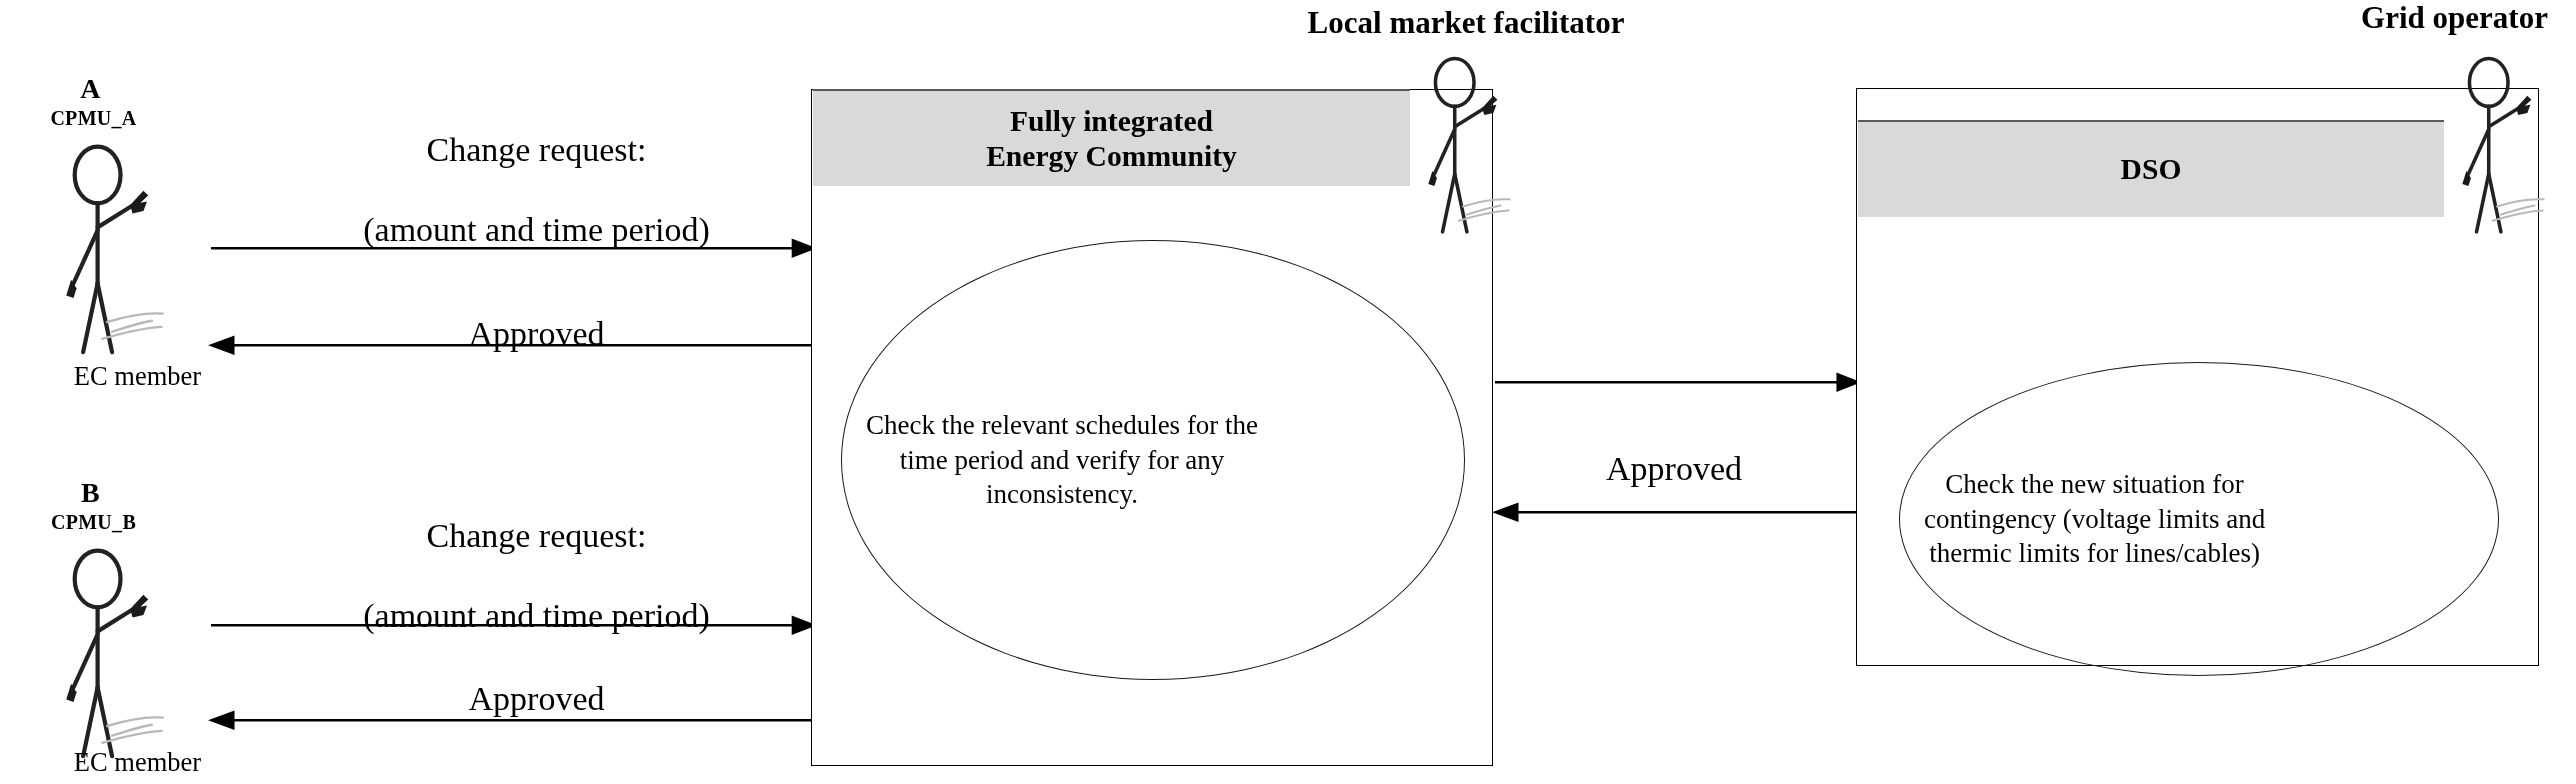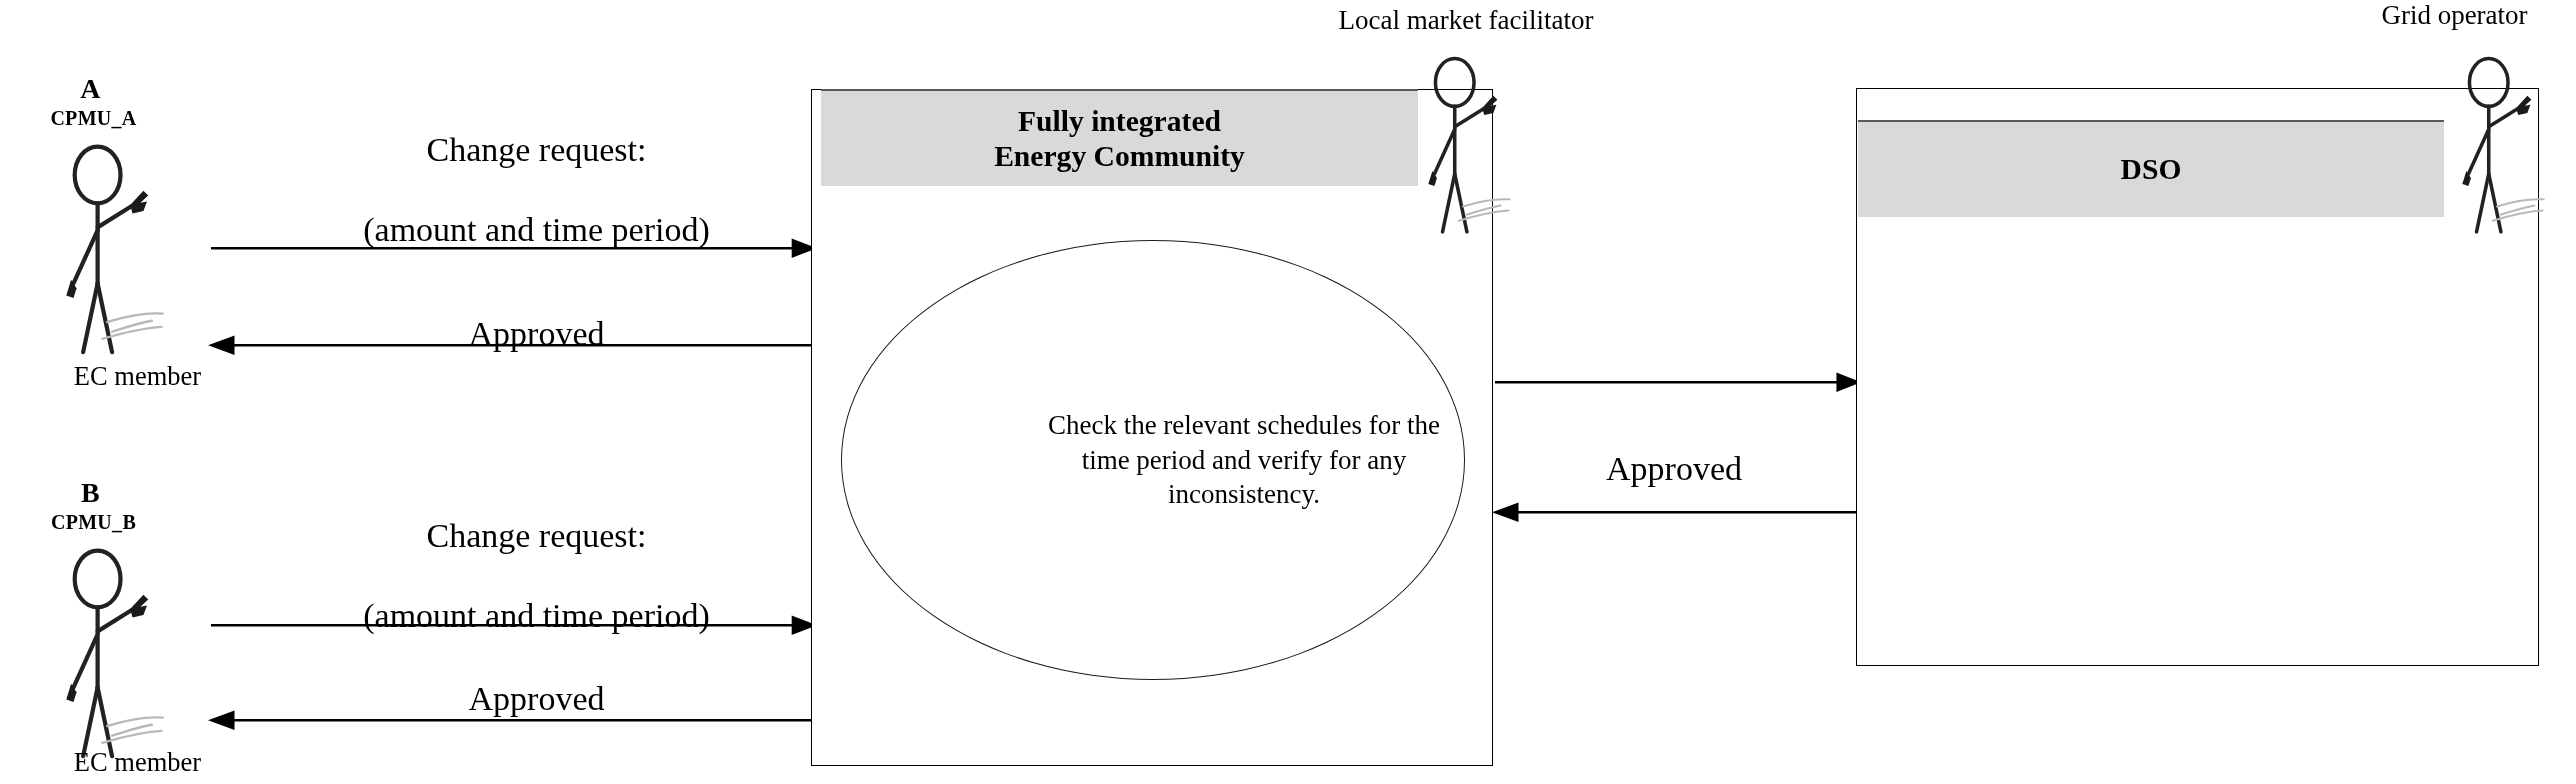--- a/index.html
+++ b/index.html
@@ -44,22 +44,22 @@
     font-size: 26.5px;
     font-weight: normal;
     padding-left: 47px;
   }
   .msg {
     font-size: 34px;
     font-weight: normal;
   }
   .msg b { font-weight: bold; }
   .caption-top {
-    font-size: 27px;
-    font-weight: normal;
+    font-size: 31px;
+    font-weight: bold;
     white-space: nowrap;
   }
 
   
   .proc-box {
     position: absolute;
     border: 1.8px solid #000000;
     background: #ffffff;
     box-sizing: border-box;
   }
@@ -81,21 +81,21 @@
     color: #000;
   }
   .ellipse {
     position: absolute;
     border: 1.8px solid #1a1a1a;
     border-radius: 50%;
     background: transparent;
     box-sizing: border-box;
     display: flex;
     align-items: center;
-    justify-content: flex-end;
+    justify-content: flex-start;
   }
   .ellipse-text {
     font-size: 27px;
     line-height: 1.28;
     text-align: center;
     white-space: pre-line;
     color: #000;
     padding: 0 24px;
   }
 
@@ -191,21 +191,21 @@
 
   <div class="lbl msg" style="left:235px; top:679px; width:603px;">Approved</div>
 
   <svg class="arrow-svg" style="left:208px; top:713px;" width="612" height="14.5" viewBox="0 0 1015 24">
     <line x1="40" y1="12" x2="1015" y2="12" stroke="#000" stroke-width="4"></line>
     <path d="M0 12 L44 -4 L44 28 Z" fill="#000"></path>
   </svg>
 
   <div class="proc-box" style="left:811px; top:89px; width:682px; height:677px;"></div>
 
-  <div class="proc-header" style="left:813px; top:89px; width:597px; height:97px;margin-left:8px;">
+  <div class="proc-header" style="left:813px; top:89px; width:597px; height:97px;">
     <div class="proc-header-text">Fully integrated
 Energy Community</div>
   </div>
 
   <div class="lbl caption-top" style="left:1273px; top:4.8px; width:386px; text-align:center;">Local market facilitator</div>
 
   <div class="figure" style="left:1414px; top:53px; width:115px; height:188px;">
     <svg width="115" height="188" viewBox="0 0 190 370" xmlns="http://www.w3.org/2000/svg">
       <g fill="none" stroke="#222" stroke-width="7" stroke-linecap="round">
         <ellipse cx="62" cy="58" rx="38" ry="47"></ellipse>
@@ -265,15 +265,20 @@
       <path d="M116 108 L138 84 L146 92 L133 104 L144 102 L138 118 L120 122 Z" fill="#1a1a1a"></path>
       <path d="M18 232 L10 258 L22 262 L27 246 Z" fill="#1a1a1a"></path>
       <g fill="none" stroke="#b8b8b8" stroke-width="4" stroke-linecap="round">
         <path d="M78 302 C110 292, 140 286, 170 288"></path>
         <path d="M70 330 C104 320, 136 312, 168 310"></path>
         <path d="M86 318 C112 310, 130 304, 152 300"></path>
       </g>
     </svg>
   </div>
 
+  <div class="ellipse" style="left:1899px; top:362px; width:600px; height:314px;">
+    <div class="ellipse-text">Check the new situation for
+contingency (voltage  limits and
+thermic limits for lines/cables)</div>
+  </div>
 
 </div>
 
 
 </body></html>

